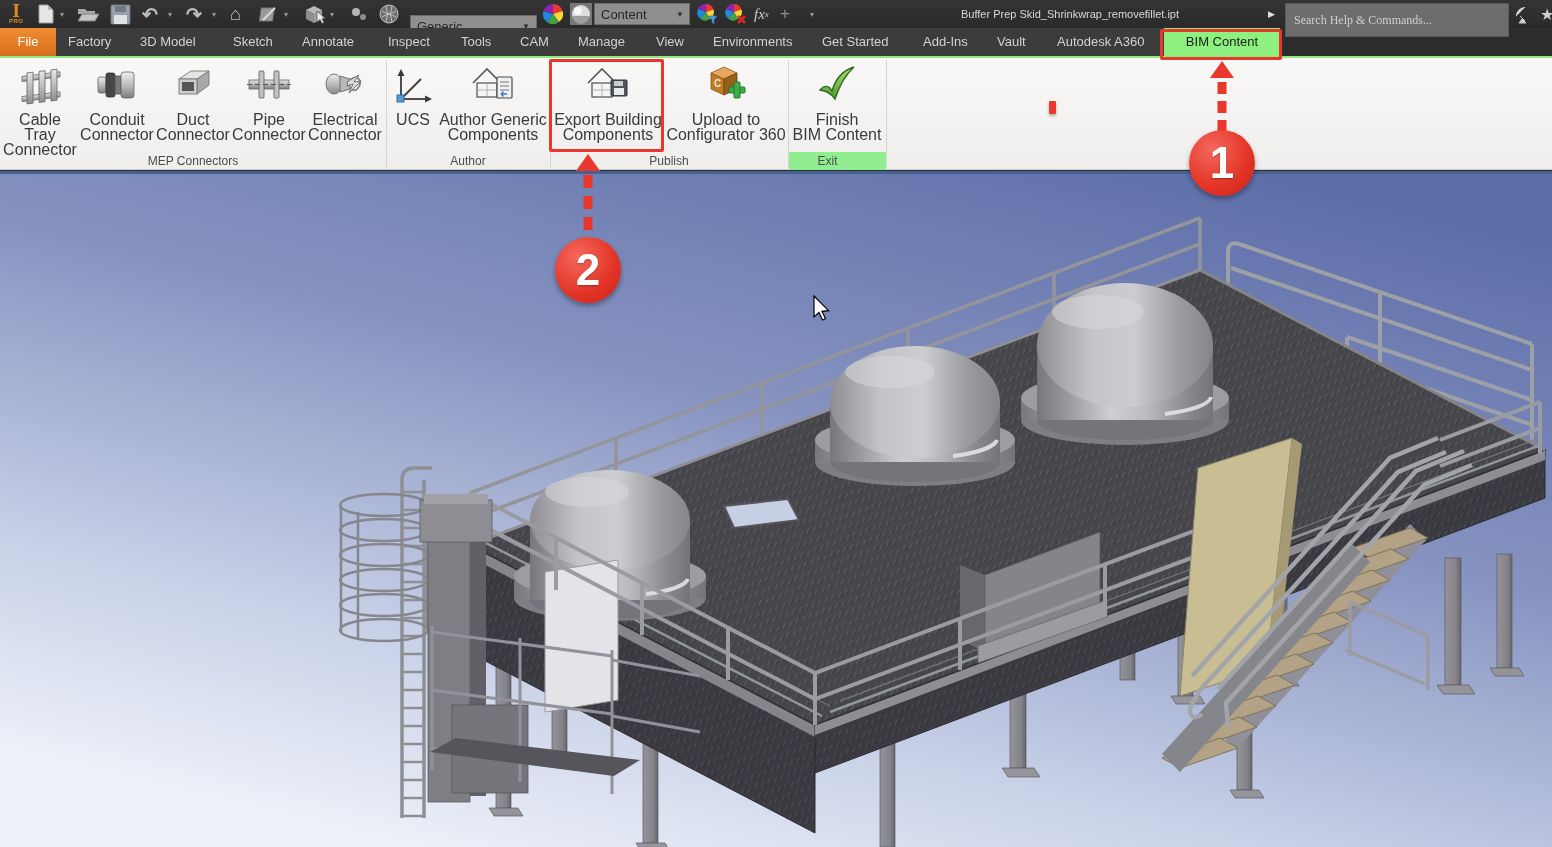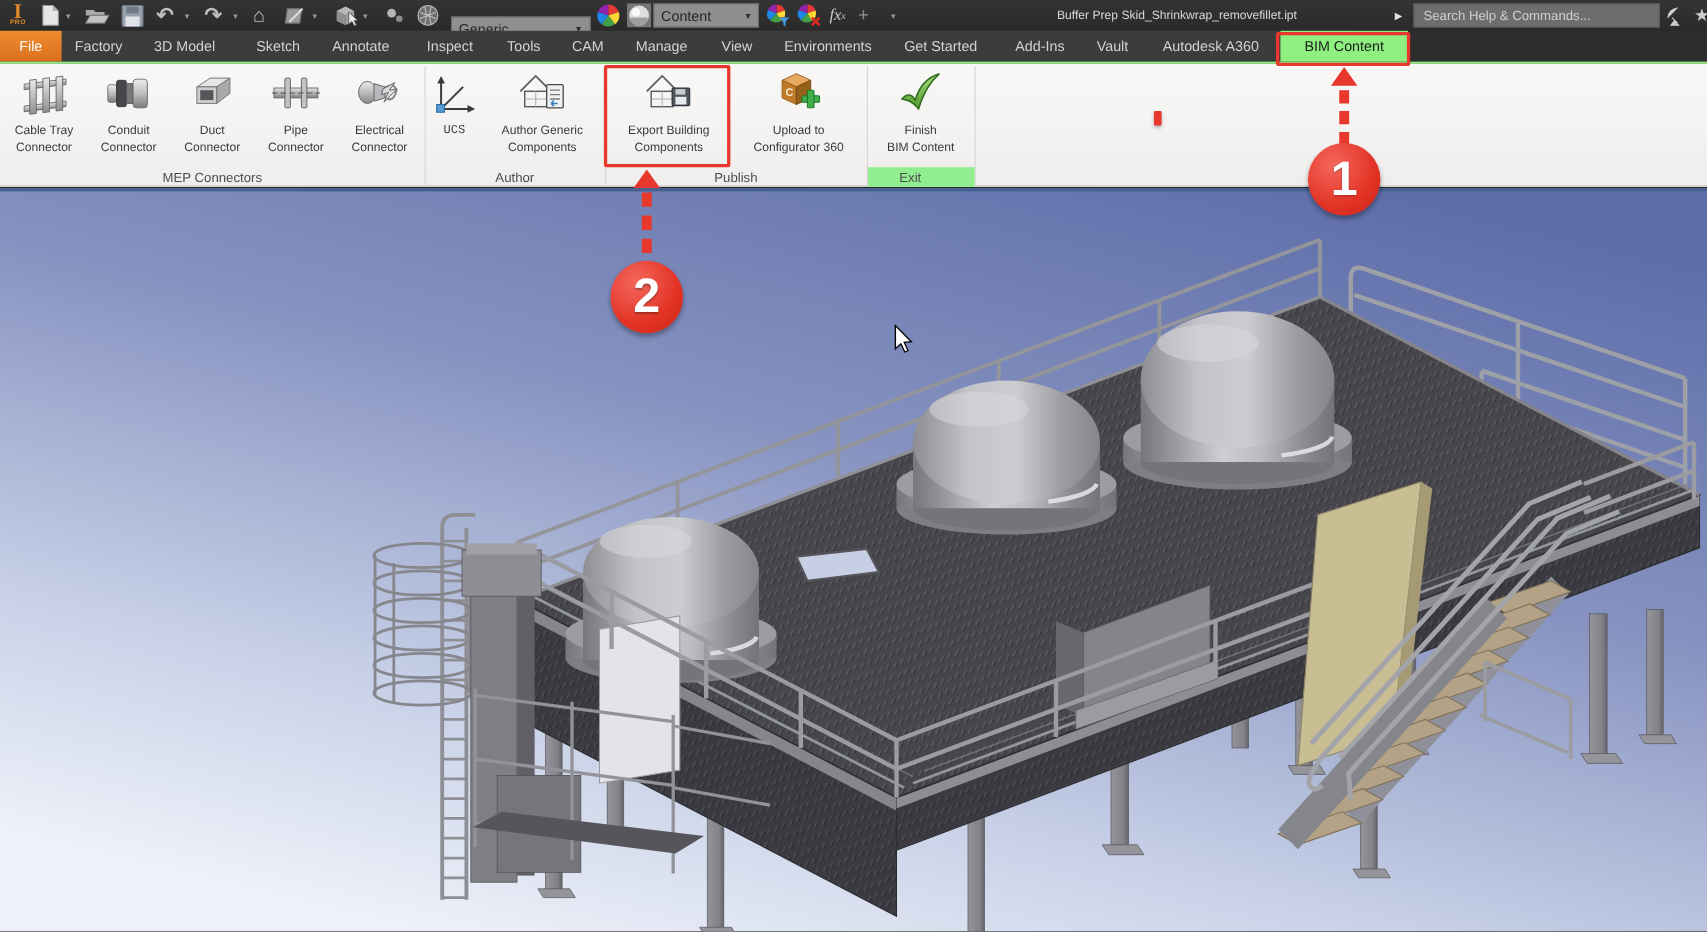--- a/index.html
+++ b/index.html
@@ -13,21 +13,21 @@
         justify-content:center; color:#bdbdbd; }
   .caret { color:#9a9a9a; font-size:8px; }
   .ddbox { position:absolute; top:3px; height:22px; background:#8f8f8f;
            border:1px solid #6b6b6b; color:#262626; font-size:13px;
            display:flex; align-items:center; padding:0 6px; }
   .ddbox .caret { margin-left:auto; color:#2e2e2e; }
   #doc-title { position:absolute; top:0; left:880px; width:380px; height:28px;
                line-height:28px; color:#d8d8d8; font-size:11px; text-align:center; }
   #search-input { position:absolute; left:1285px; top:3px; width:224px; height:22px;
                   background:#6d6d6d; border:1px solid #5a5a5a; color:#d3d3d3;
-                  font-size:12px; padding:4px 8px; font-family:Liberation Sans, sans-serif; }
+                  font-size:12px; padding:16px 8px; font-family:Liberation Serif, serif; }
   #search-input::placeholder { color:#cfcfcf; opacity:1; }
   #logo-i { color:#e08a28; font-family:"Liberation Serif",serif; font-weight:bold;
             font-size:19px; line-height:14px; }
   #logo-pro { color:#e08a28; font-size:6px; font-weight:bold; letter-spacing:.5px; }
 
   
   #tabrow { position:absolute; left:0; top:28px; width:1228px; height:28px; background:#3c3c3c; }
   .tab { position:absolute; top:0; height:28px; line-height:28px; font-size:13px;
          color:#d2d2d2; white-space:nowrap; cursor:default; }
   #tab-file { left:0; width:56px; text-align:center; color:#fff;
@@ -37,21 +37,21 @@
   #collapse-btn { position:absolute; left:1305px; top:35px; width:26px; height:15px;
                   background:#585858; border:1px solid #7a7a7a; border-radius:2px;
                   color:#d8d8d8; font-size:7px; text-align:center; line-height:14px; }
   #collapse-caret { position:absolute; left:1336px; top:38px; font-size:8px; color:#bdbdbd; }
 
   
   #ribbon { position:absolute; left:0; top:58px; width:1552px; height:112px;
             background:linear-gradient(#f9f8f7,#f0eeec); border-bottom:1px solid #cfcdc9; }
   .rbtn { position:absolute; top:2px; height:90px; text-align:center; cursor:default; }
   .ricon { height:52px; display:flex; align-items:flex-start; justify-content:center; padding-top:3px; }
-  .rlbl { font-size:11px; line-height:15px; color:#3a3a3a; }
+  .rlbl { font-size:16px; line-height:15px; color:#3a3a3a; }
   .rlbl span { display:block; }
   .rsep { position:absolute; top:2px; height:108px; width:1px; background:#d7d5d2; }
   .rgroup-label { position:absolute; top:94px; height:18px; line-height:18px;
                   font-size:12px; color:#4c4c4c; text-align:center; }
   #exit-green { position:absolute; left:789px; top:94px; width:97px; height:18px; background:#90ee90; }
 
   
   #viewport { position:absolute; left:0; top:171px; width:1552px; height:676px; }
 
   
@@ -319,21 +319,21 @@
         </svg>
     </div>
     <div class="rlbl">
         <span>Electrical</span>
         <span>Connector</span>
       </div>
   </div>
 
   <div class="rsep" style="left:386px"></div>
 
-  <div class="rbtn" style="left:390px; width:46px;font-family:Liberation Mono, monospace;">
+  <div class="rbtn" style="left:390px; width:46px;">
     <div class="ricon">
       <svg width="42" height="44" viewBox="0 0 42 44">
           <g stroke="#3a3a3a" stroke-width="1.8" fill="none">
             <path d="M9,36 V12"></path>
             <path d="M9,36 H34"></path>
             <path d="M9,36 L29,16"></path>
           </g>
           <path d="M9,6 L5.5,13 H12.5 Z" fill="#3a3a3a"></path>
           <path d="M40,36 L33,32.5 V39.5 Z" fill="#3a3a3a"></path>
           <rect x="5" y="32" width="7" height="7" fill="#5a9bd4" stroke="#2d6da3"></rect>

